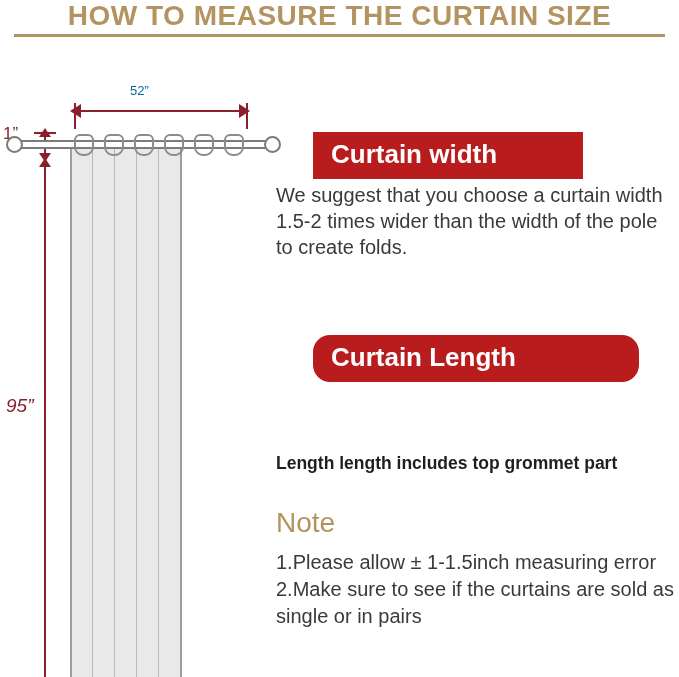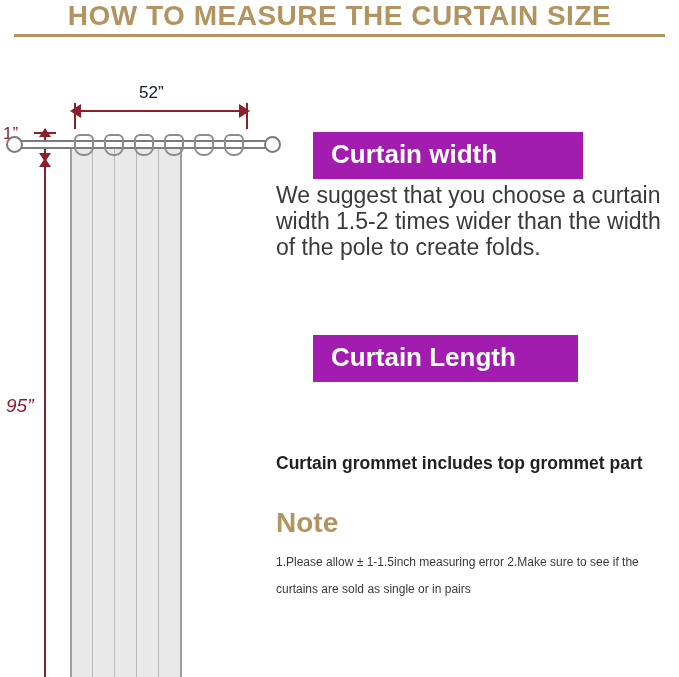--- a/index.html
+++ b/index.html
@@ -91,24 +91,24 @@
   .tick-w-right {
     position: absolute;
     left: 246px;
     top: 63px;
     width: 2px;
     height: 26px;
     background: #8c1f2c;
   }
   .label-width {
     position: absolute;
-    left: 139px;
+    left: 130px;
     top: 43px;
-    font-size: 17px;
-    color: #0f172a;
+    font-size: 13px;
+    color: #0369a1;
   }
 
   
   .label-oneinch {
     position: absolute;
     left: 3px;
     top: 84px;
     font-size: 17px;
     color: #8c1f2c;
   }
@@ -242,34 +242,34 @@
   
   .right {
     position: absolute;
     left: 268px;
     top: 0;
     width: 411px;
     height: 677px;
   }
   .banner {
     position: absolute;
-    background: #a21caf;
+    background: #b91c1c;
     color: #ffffff;
     font-size: 26px;
     font-weight: bold;
     padding: 7px 18px 9px 18px;
     box-sizing: border-box;
     white-space: nowrap;
   }
   .banner-width { left: 45px; top: 132px; width: 270px; }
-  .banner-length { left: 45px; top: 335px; width: 265px; }
+  .banner-length { left: 45px; top: 335px; width: 326px; border-radius: 17px; }
 
   .para {
     position: absolute;
-    font-size: 23px;
+    font-size: 20px;
     line-height: 26px;
     color: #3a3a3a;
     width: 400px;
   }
   .para-width { left: 8px; top: 182px; }
   .para-length { left: 8px; top: 383px; }
 
   .bold-line {
     position: absolute;
     font-size: 17.5px;
@@ -278,29 +278,29 @@
     white-space: nowrap;
   }
   .bold-width { left: 8px; top: 272px; }
   .bold-length { left: 8px; top: 453px; }
 
   .note-title {
     position: absolute;
     left: 8px;
     top: 507px;
     font-size: 28px;
-    font-weight: bold;
+    font-weight: normal;
     color: #b39460;
   }
   .note-body {
     position: absolute;
     left: 8px;
     top: 549px;
     width: 400px;
-    font-size: 12px;
+    font-size: 20px;
     line-height: 27px;
     color: #3a3a3a;
   }
 </style>
 </head>
 <body>
 
 <div id="page">
 
   <div class="title">HOW TO MEASURE THE CURTAIN SIZE</div>
@@ -343,19 +343,19 @@
     <div class="grommet" style="left:194px;"></div>
     <div class="grommet" style="left:224px;"></div>
   </div>
 
   <div class="right">
 
     <div class="banner banner-width">Curtain width</div>
     <div class="para para-width">We suggest that you choose a curtain width 1.5-2 times wider than the width of the pole to create folds.</div>
 
     <div class="banner banner-length">Curtain Length</div>
-    <div class="bold-line bold-length">Curtain grommet includes top grommet part</div>
+    <div class="bold-line bold-length">Length length includes top grommet part</div>
 
     <div class="note-title">Note</div>
     <div class="note-body">1.Please allow ± 1-1.5inch measuring error 2.Make sure to see if the curtains are sold as single or in pairs</div>
   </div>
 
 </div>
 
 </body></html>

